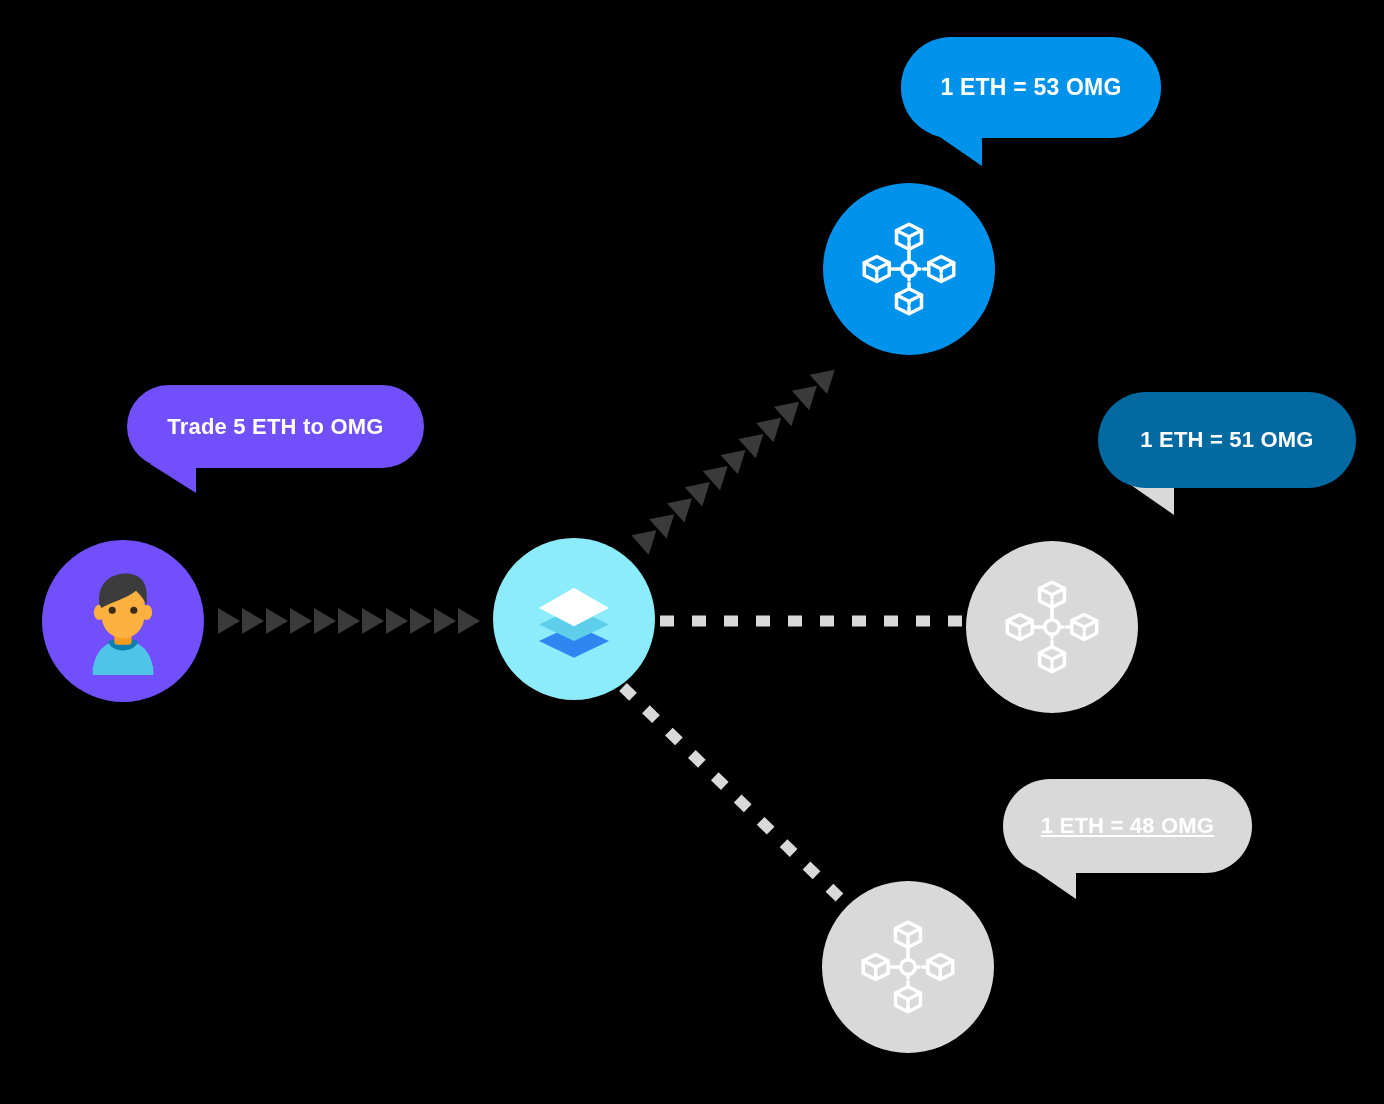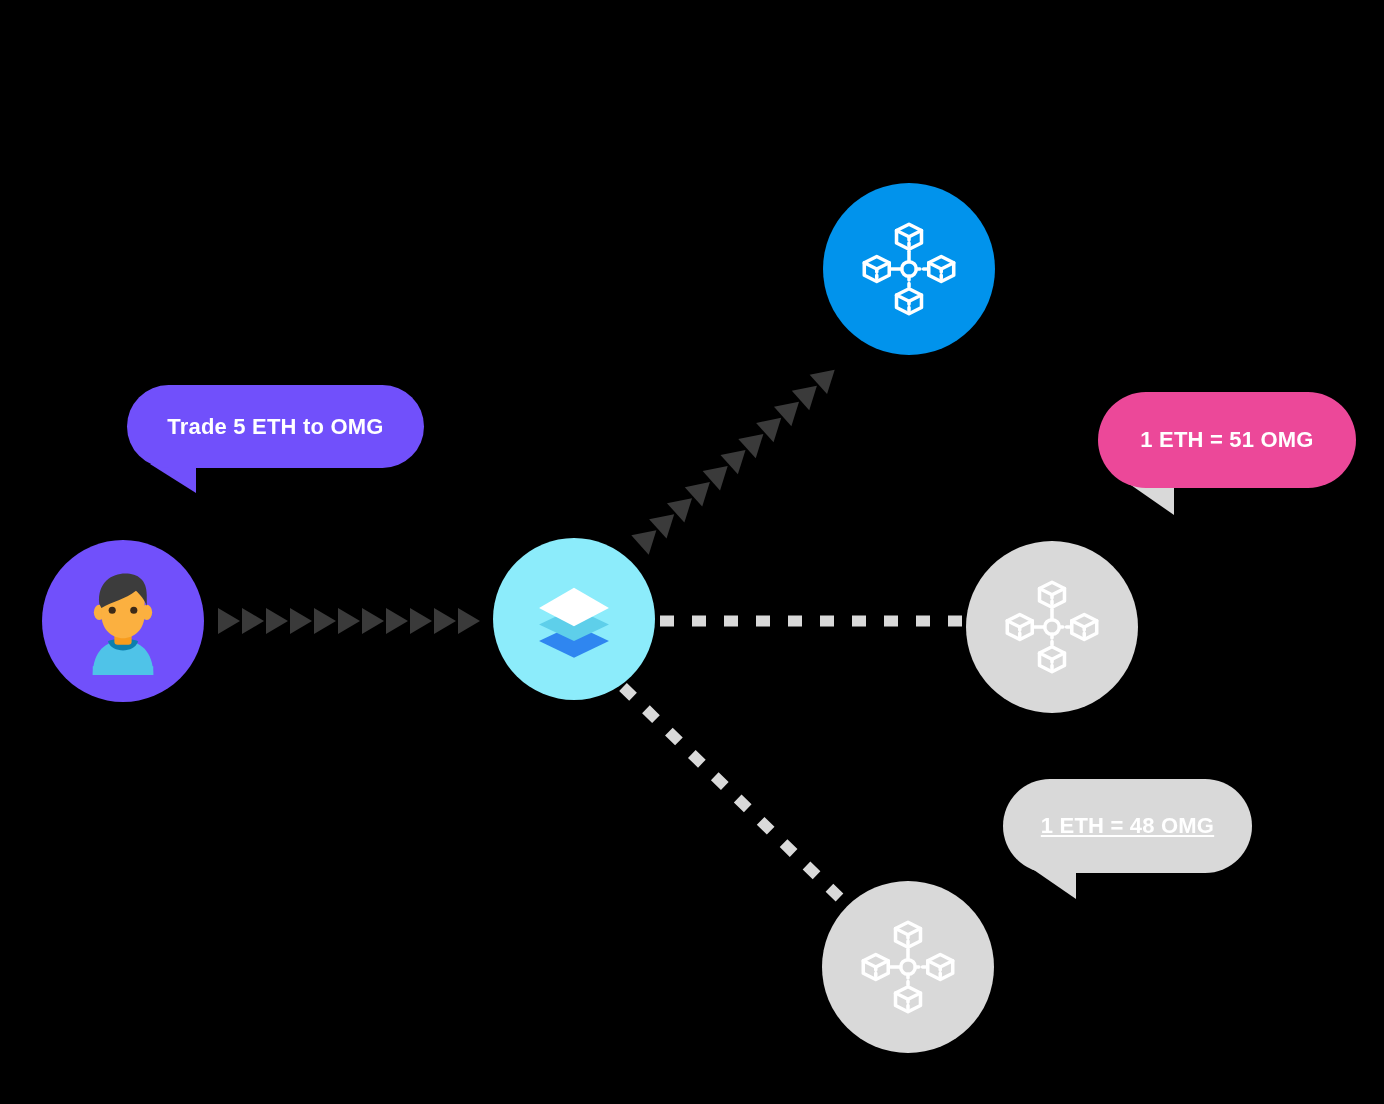--- a/index.html
+++ b/index.html
@@ -88,21 +88,21 @@
     left: 33px; top: 96px;
     border-width: 0 48px 33px 0;
     border-color: transparent #0193EC transparent transparent;
   }
 
   .bubble-51 {
     left: 1098px; top: 392px;
     width: 258px; height: 96px;
     font-size: 22px;
   }
-  .bubble-51 .body { background: #ec4899; border-radius: 48px; }
+  .bubble-51 .body { background: #0369a1; border-radius: 48px; }
   .bubble-51 .tail {
     left: 30px; top: 91px;
     border-width: 0 46px 32px 0;
     border-color: transparent #D9D9D9 transparent transparent;
   }
 
   .bubble-48 {
     left: 1003px; top: 779px;
     width: 249px; height: 94px;
     font-size: 22px;
@@ -298,20 +298,24 @@
         </g>
       </g>
     </svg>
   </div>
 
   <div class="bubble bubble-trade">
     <span class="tail"></span>
     <span class="body">Trade 5 ETH to OMG</span>
   </div>
 
+  <div class="bubble bubble-53">
+    <span class="tail"></span>
+    <span class="body">1 ETH = 53 OMG</span>
+  </div>
 
   <div class="bubble bubble-51">
     <span class="tail"></span>
     <span class="body">1 ETH = 51 OMG</span>
   </div>
 
   <div class="bubble bubble-48">
     <span class="tail"></span>
     <span class="body">1 ETH = 48 OMG</span>
   </div>

